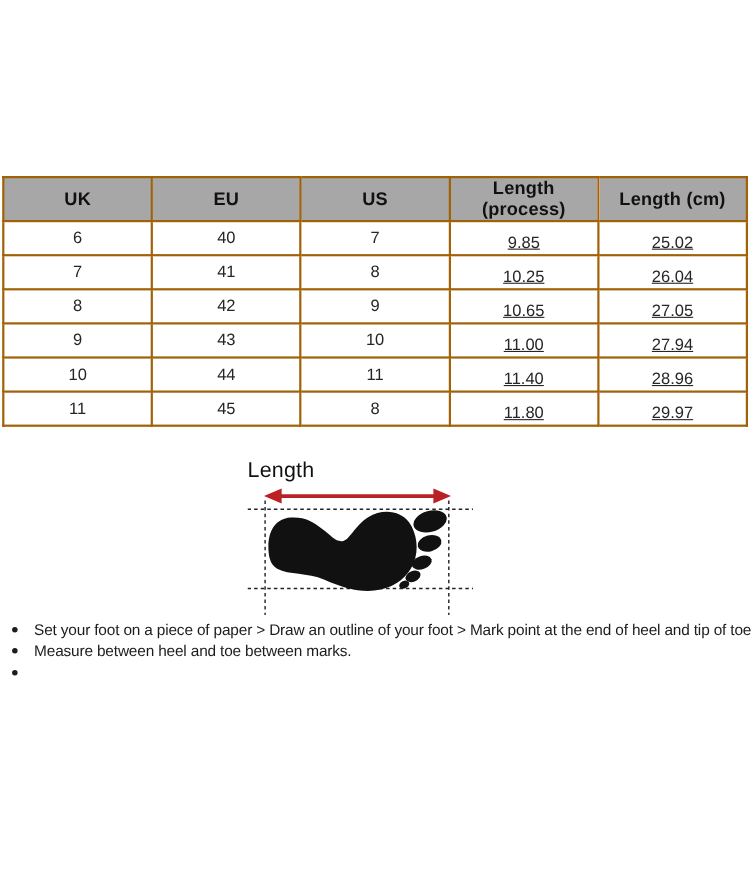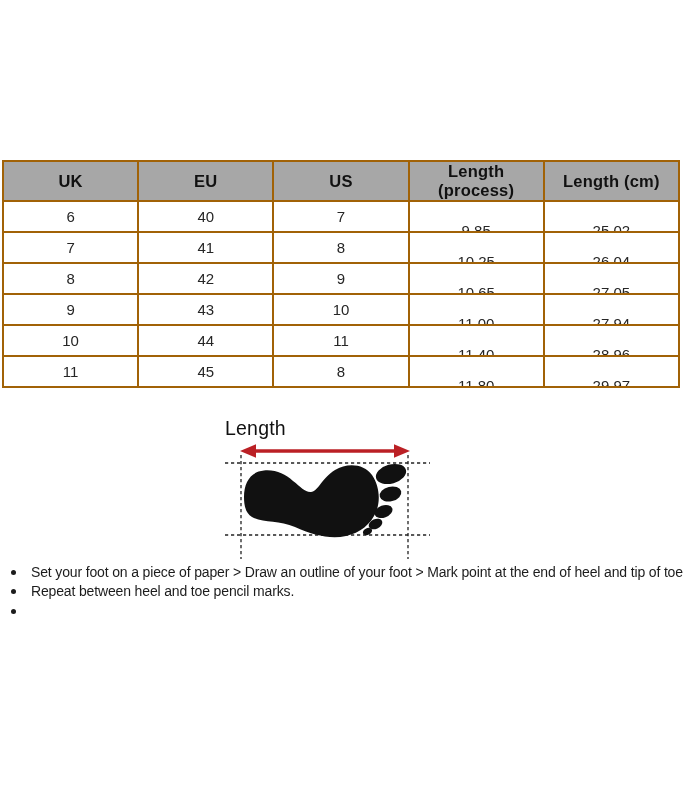--- a/index.html
+++ b/index.html
@@ -43,21 +43,22 @@
   }
   table.size-table td {
     height: 29px;
     font-size: 15px;
     color: #262626;
     background: #ffffff;
     vertical-align: middle;
   }
   table.size-table td.low span {
     position: relative;
-    top: 14px;
+    top: 4px;
+    text-decoration: underline;
   }
 
   
   .diagram-label {
     position: absolute;
     left: 225px;
     top: 417px;
     width: 210px;
     text-align: left;
     font-size: 19.5px;
@@ -196,17 +197,17 @@
       <ellipse cx="166" cy="34" rx="15.5" ry="9.5" transform="rotate(-16 166 34)"></ellipse>
       <ellipse cx="165.5" cy="54" rx="11" ry="7.3" transform="rotate(-14 165.5 54)"></ellipse>
       <ellipse cx="158.5" cy="71.5" rx="9.3" ry="6" transform="rotate(-20 158.5 71.5)"></ellipse>
       <ellipse cx="150.5" cy="84" rx="7.2" ry="4.8" transform="rotate(-24 150.5 84)"></ellipse>
       <ellipse cx="142.5" cy="91.5" rx="4.8" ry="3.4" transform="rotate(-24 142.5 91.5)"></ellipse>
     </g>
   </svg>
 
   <ul class="instructions">
       <li><span class="dot"></span><span>Set your foot on a piece of paper &gt; Draw an outline of your foot &gt; Mark point at the end of heel and tip of toe.</span></li>
-      <li><span class="dot"></span><span>Repeat between heel and toe pencil marks.</span></li>
+      <li><span class="dot"></span><span>Measure between heel and toe between marks.</span></li>
       <li><span class="dot"></span></li>
     </ul>
 
 </div>
 
 </body></html>

